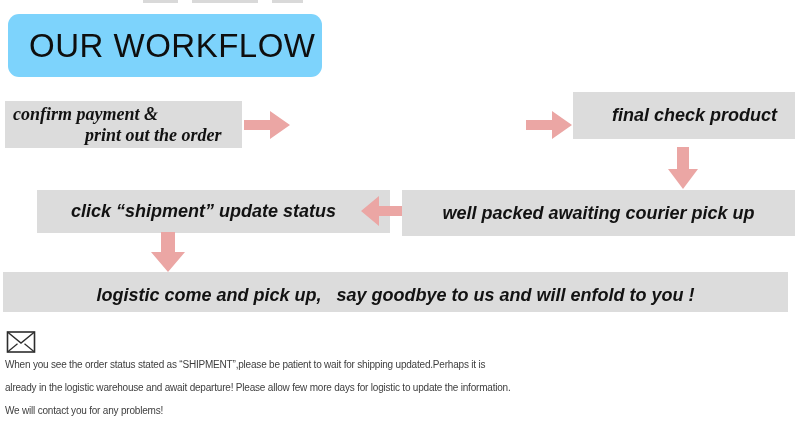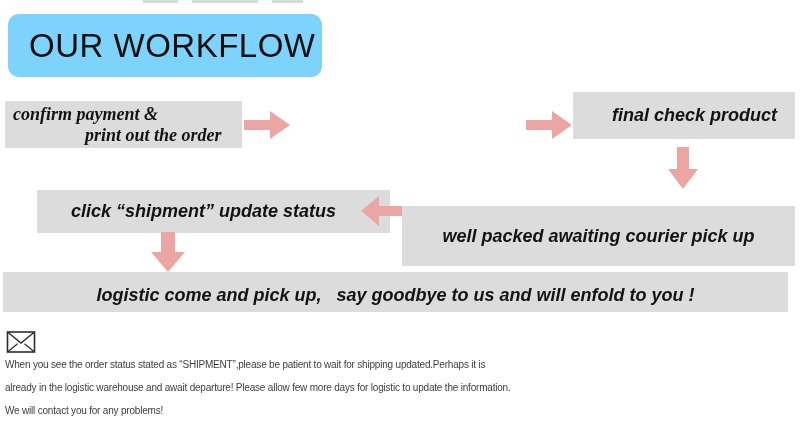--- a/index.html
+++ b/index.html
@@ -32,21 +32,21 @@
     box-sizing:border-box; white-space:nowrap;
   }
   .step1 { left:5px;  top:101px; width:237px; height:47px;
            flex-direction:column; align-items:flex-start; justify-content:center;font-family:Liberation Serif, serif; }
   .step1 .l1 { padding-left:8px;  line-height:21px; }
   .step1 .l2 { padding-left:80px; line-height:21px; }
   .step2 { left:289px; top:101px; width:236px; height:47px; }
   .step3 { left:573px; top:92px; width:222px; height:47px;padding-left:21px; }
   .step5 { left:5px;   top:190px; width:353px; height:43px;
            justify-content:flex-start; padding-left:34px;margin-left:32px; }
-  .step4 { left:402px; top:190px; width:393px; height:60px;margin-top:16px; }
+  .step4 { left:402px; top:190px; width:393px; height:46px; }
   .step6 { left:3px;   top:272px; width:785px; height:40px; }
   .step6 span { white-space:pre;margin-top:6px; }
 
   
   .arrow { position:absolute; }
   .ar1   { left:244px; top:111px; }
   .ar2   { left:526px; top:111px; }
   .adownA{ left:668px; top:147px; }
   .aleft { left:361px; top:196px; }
   .adownB{ left:151px; top:232px; }

